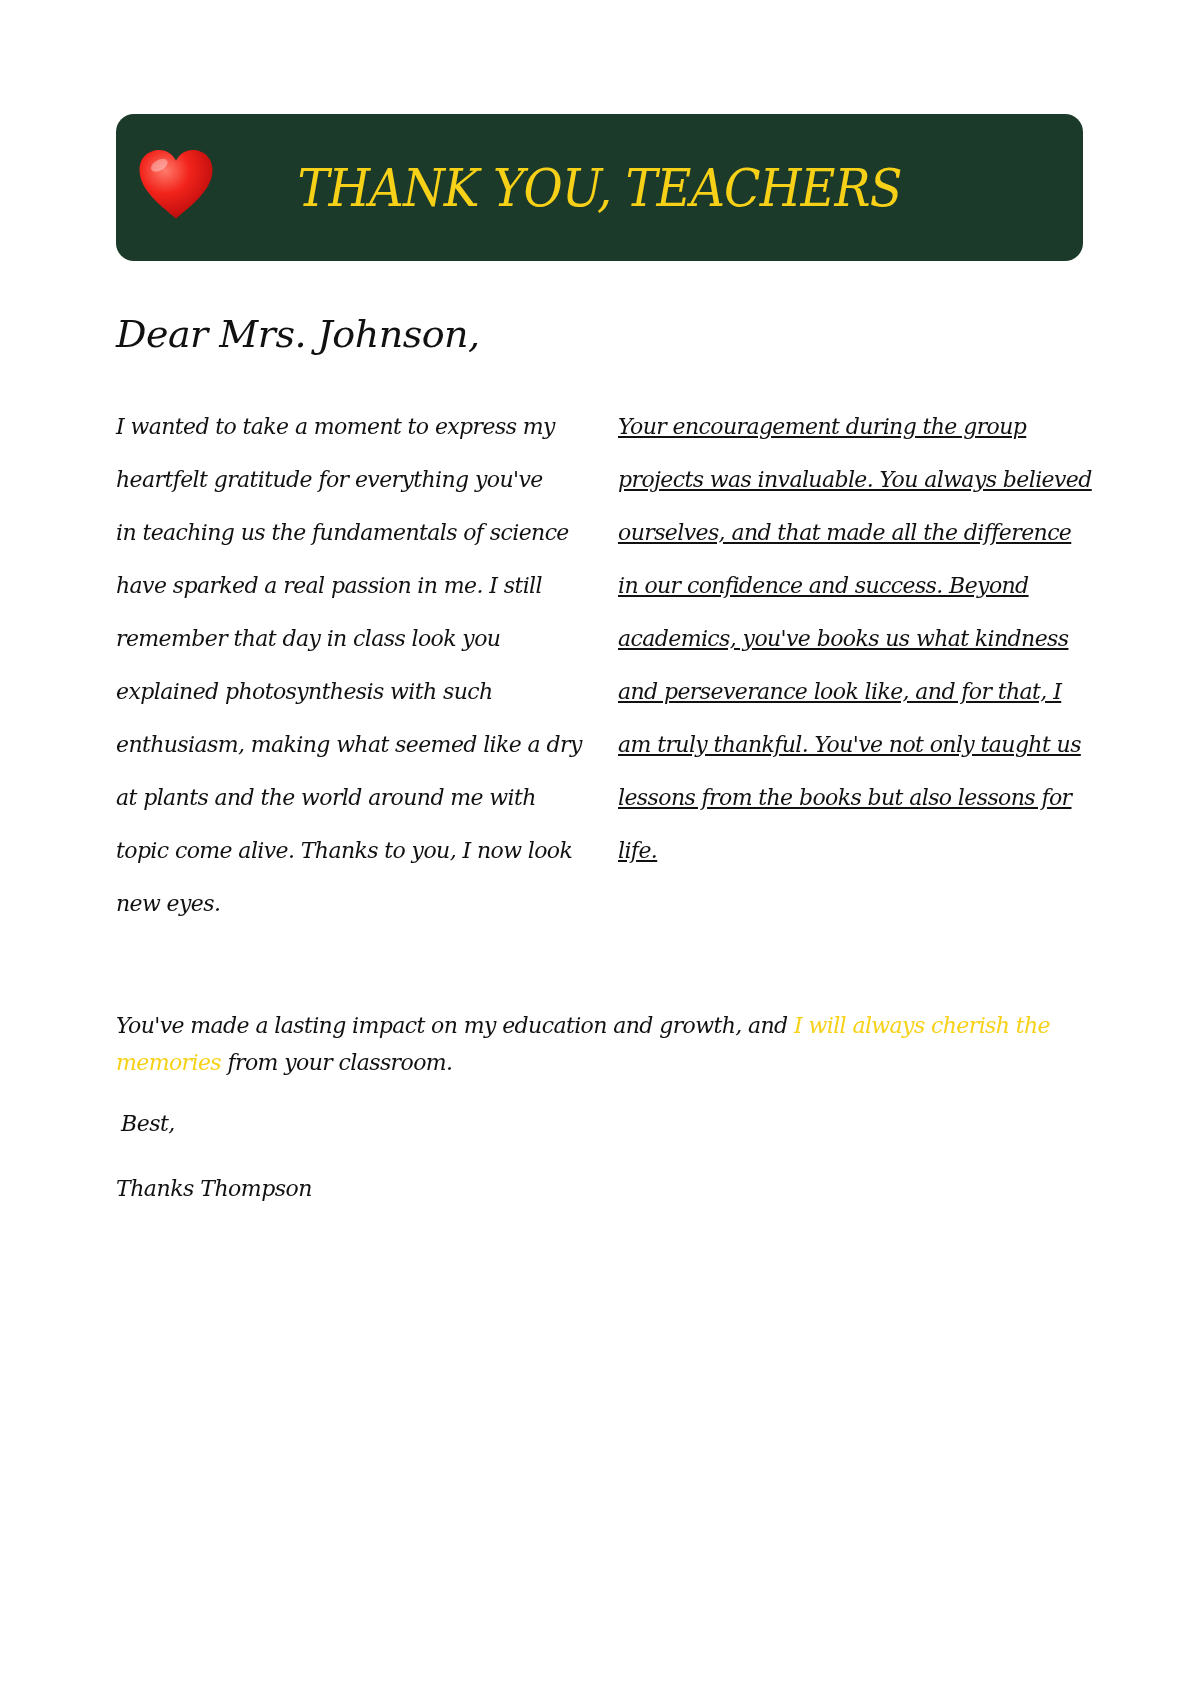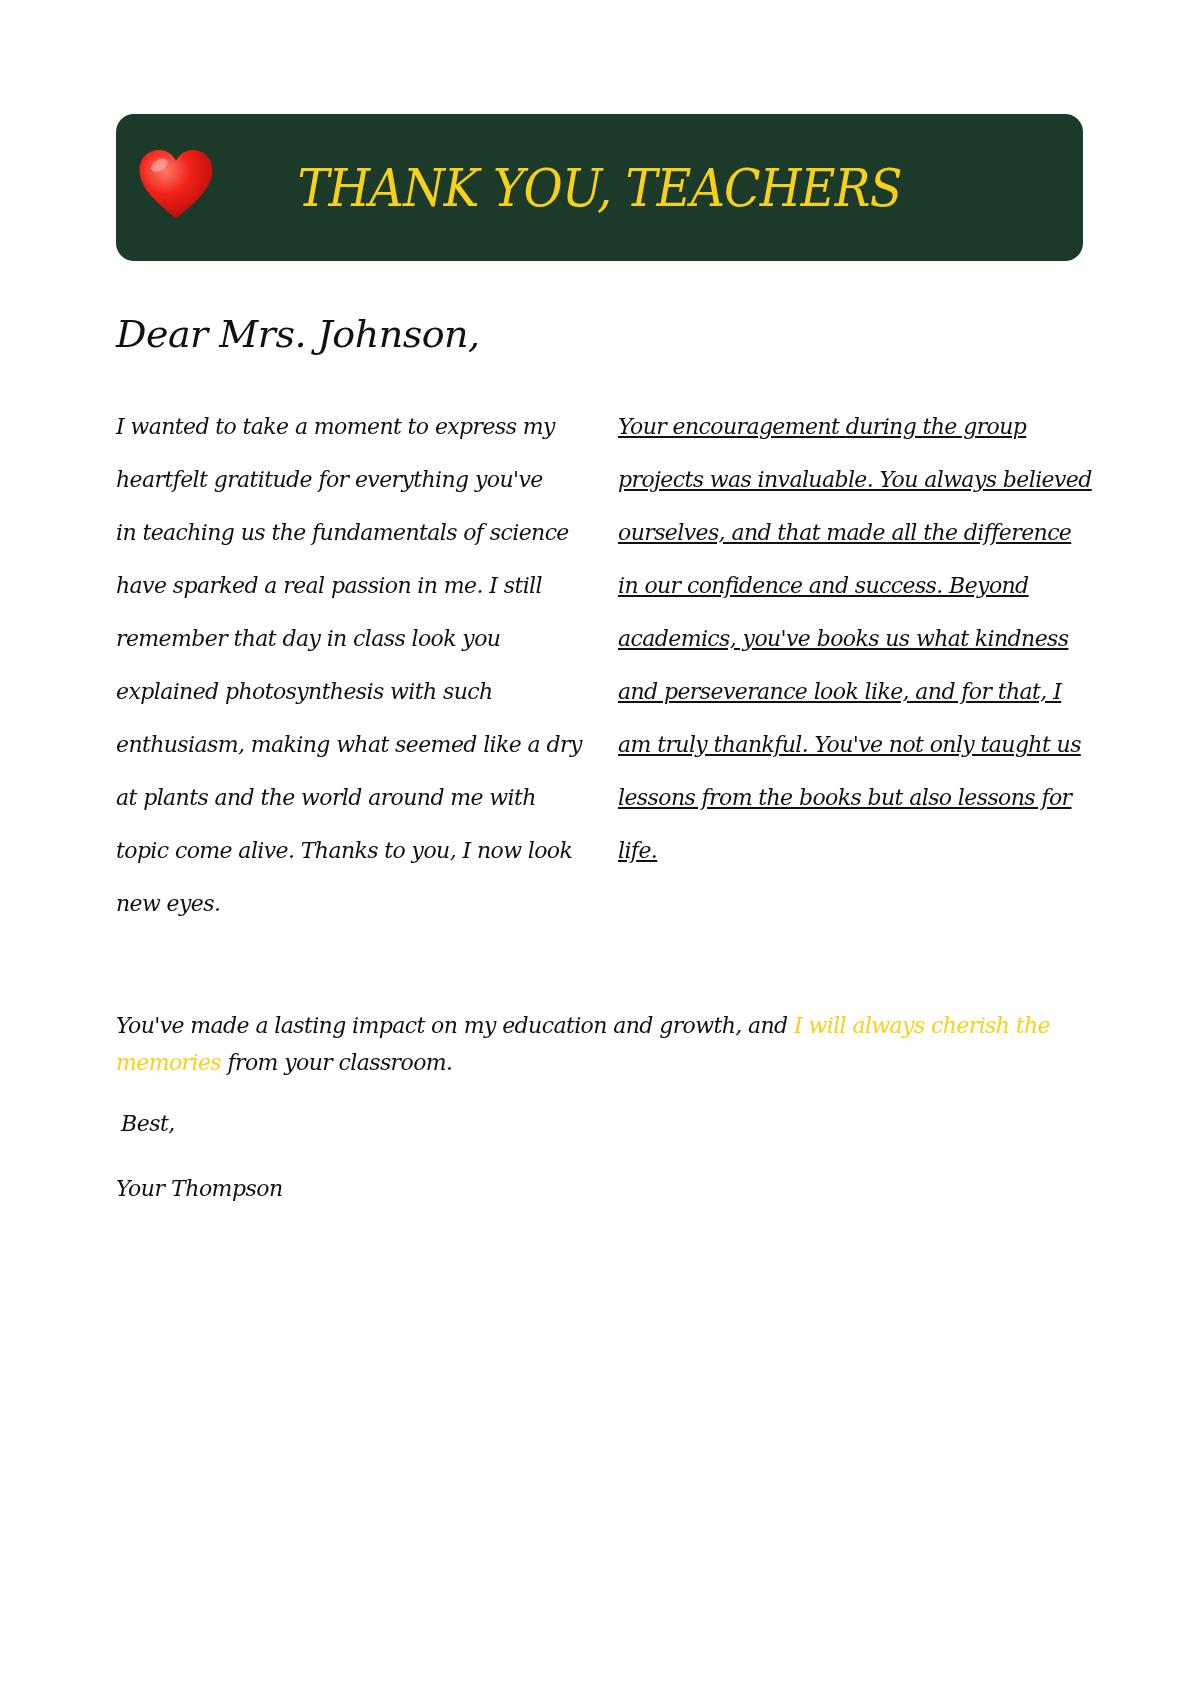--- a/index.html
+++ b/index.html
@@ -86,13 +86,13 @@
   <span class="line">academics, you've books us what kindness</span>
   <span class="line">and perseverance look like, and for that, I</span>
   <span class="line">am truly thankful. You've not only taught us</span>
   <span class="line">lessons from the books but also lessons for</span>
   <span class="line">life.</span>
 </div>
 
 <div class="closing script"><span>You've made a lasting impact on my education and growth, and </span><span class="highlight">I will always cherish the memories</span><span> from your classroom.</span></div>
 
 <div class="signoff script">Best,</div>
-<div class="signature script">Your Thompson</div>
+<div class="signature script">Thanks Thompson</div>
 
 </body></html>

